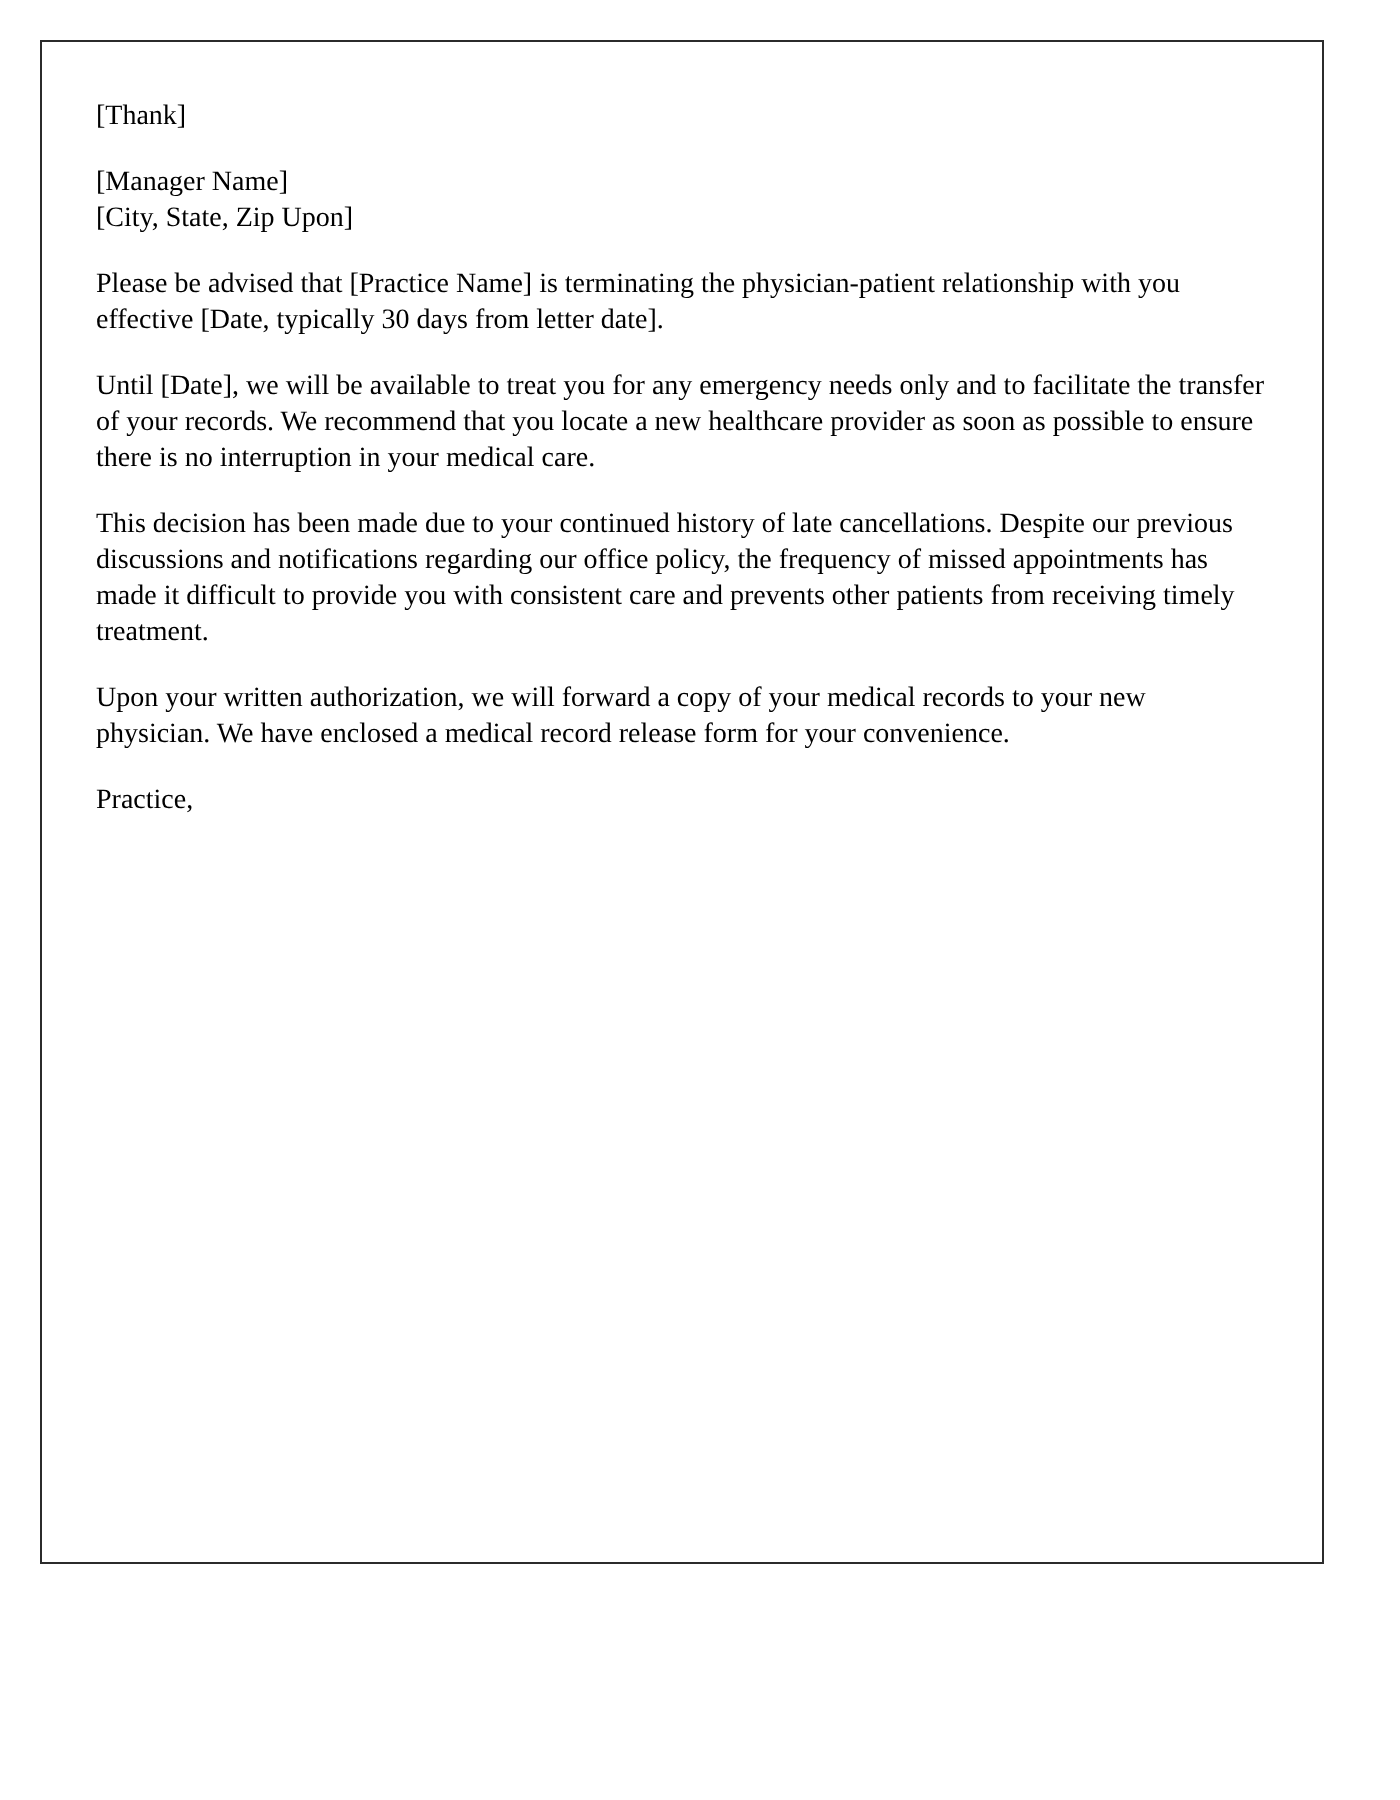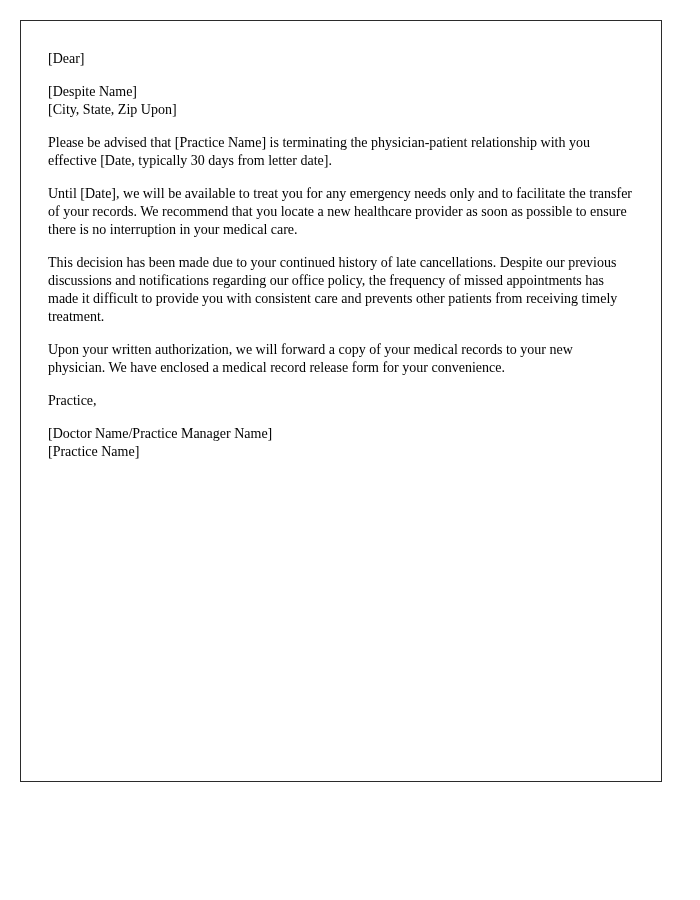--- a/index.html
+++ b/index.html
@@ -35,37 +35,33 @@
   .block .line {
     margin: 0;
     padding: 0;
   }
 </style>
 </head>
 <body>
 
 <div class="letter-frame">
 
-  <p>[Dear]</p>
+  <p>[Thank]</p>
 
   <div class="block">
-    <div class="line">[Despite Name]</div>
+    <div class="line">[Manager Name]</div>
     <div class="line">[City, State, Zip Upon]</div>
   </div>
 
 
   <p>Please be advised that [Practice Name] is terminating the physician-patient relationship with you effective [Date, typically 30 days from letter date].</p>
 
   <p>Until [Date], we will be available to treat you for any emergency needs only and to facilitate the transfer of your records. We recommend that you locate a new healthcare provider as soon as possible to ensure there is no interruption in your medical care.</p>
 
   <p>This decision has been made due to your continued history of late cancellations. Despite our previous discussions and notifications regarding our office policy, the frequency of missed appointments has made it difficult to provide you with consistent care and prevents other patients from receiving timely treatment.</p>
 
   <p>Upon your written authorization, we will forward a copy of your medical records to your new physician. We have enclosed a medical record release form for your convenience.</p>
 
 
   <p>Practice,</p>
 
-  <div class="block">
-    <div class="line">[Doctor Name/Practice Manager Name]</div>
-    <div class="line">[Practice Name]</div>
-  </div>
 
 </div>
 
 </body></html>

